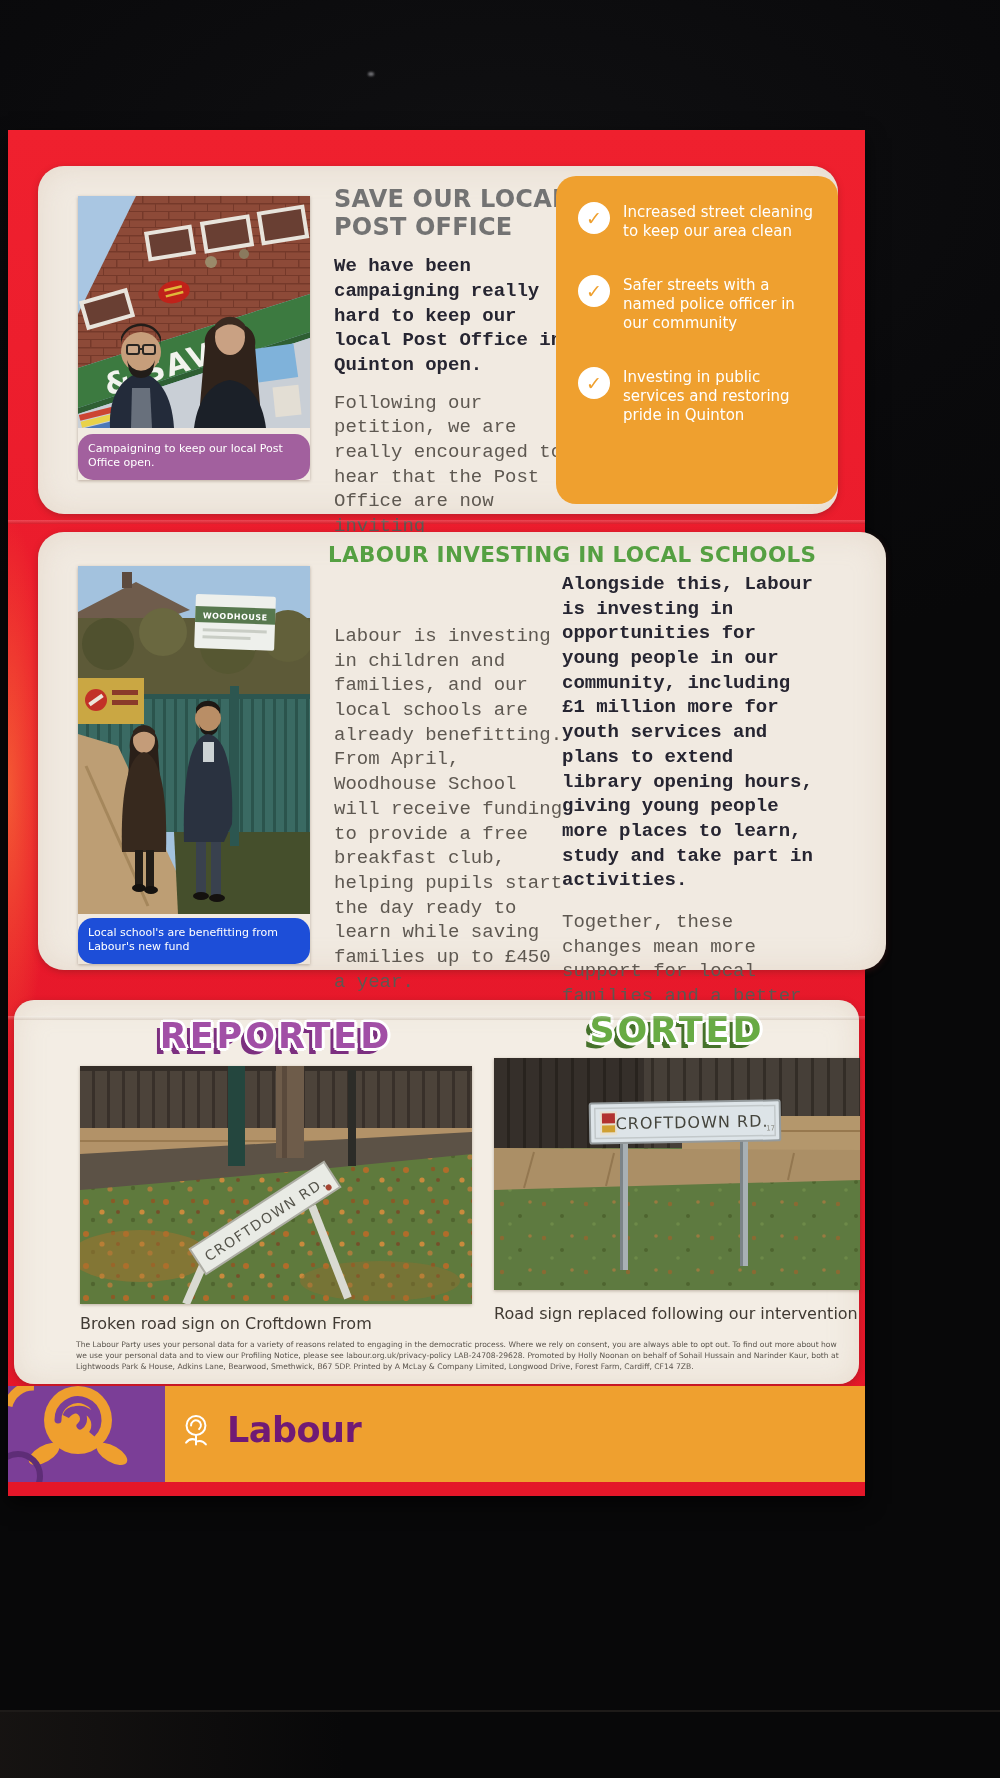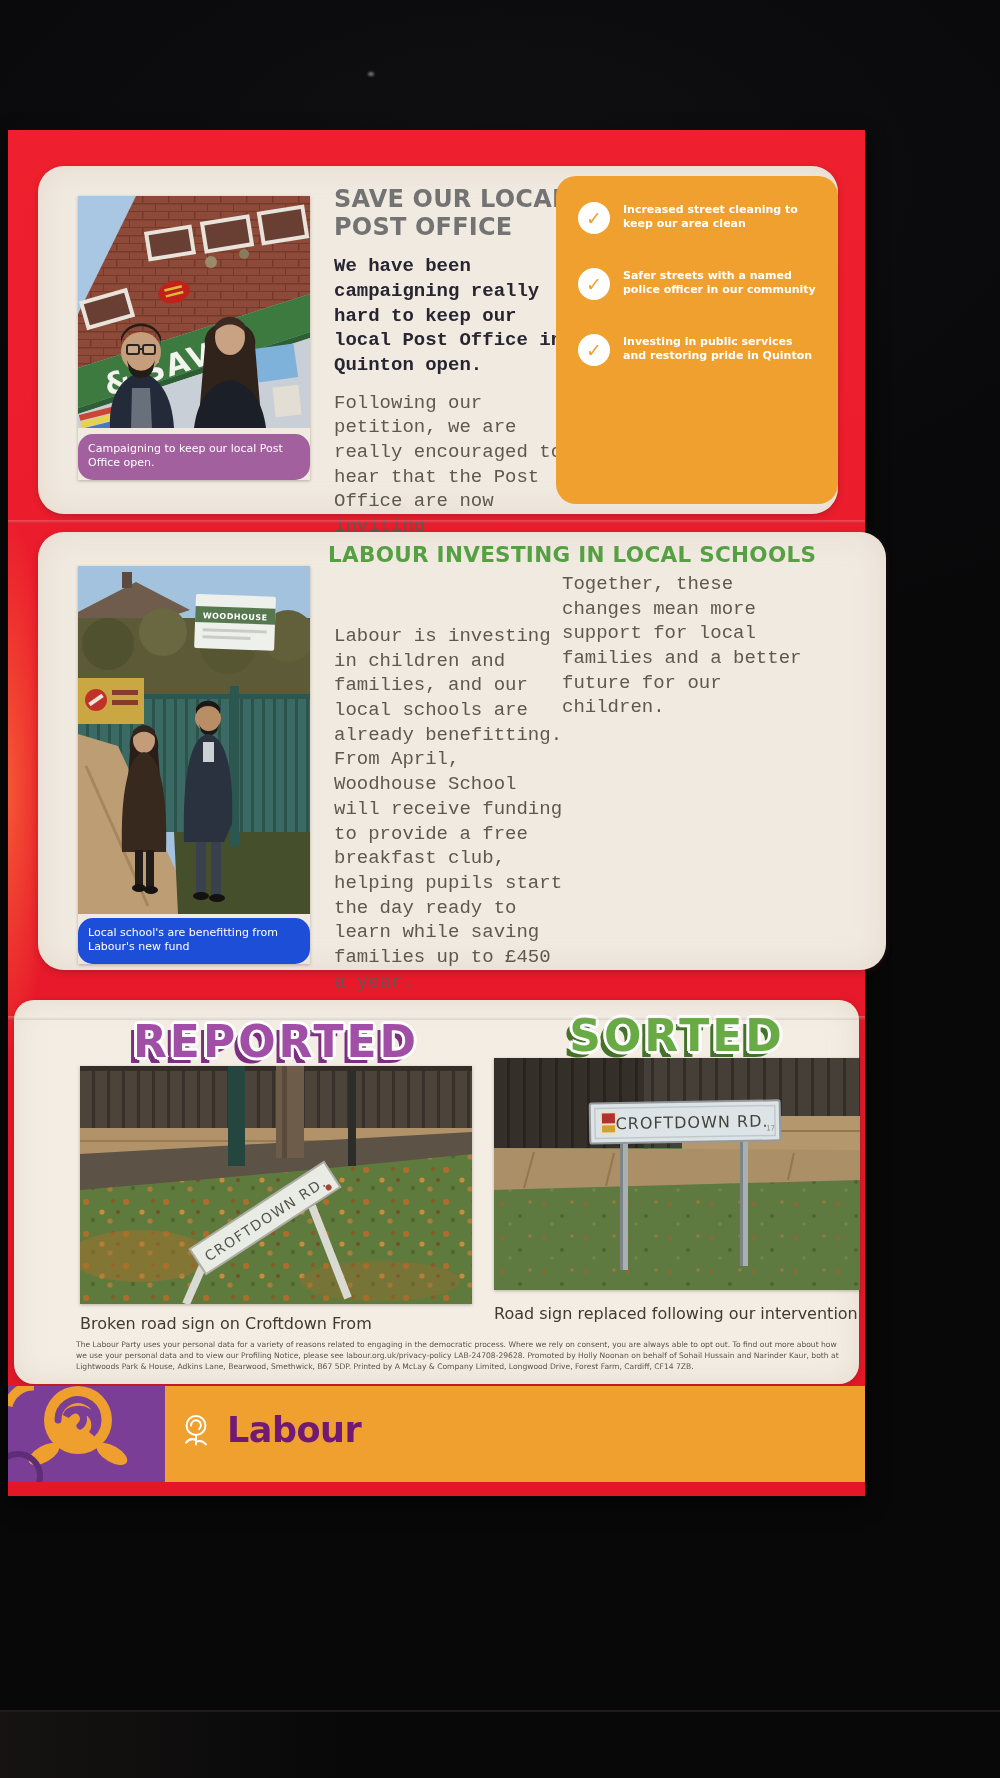--- a/index.html
+++ b/index.html
@@ -45,32 +45,32 @@
   .po-heading{font-size:24px;font-weight:bold;color:#737373;line-height:1.15;letter-spacing:.2px;}
   .para{font-size:19px;line-height:1.3;margin:13px 0 0 0;font-family:Liberation Mono, monospace;}
   .para.bold{font-weight:bold;color:#262531;}
   .para.reg{color:#5e5851;}
 
   .benefits{position:absolute;left:518px;top:10px;width:282px;height:328px;box-sizing:border-box;
     background:#efa02f;border-radius:20px;padding:26px 20px 0 22px;}
   .benefit{display:flex;gap:13px;margin-bottom:34px;}
   .check{width:32px;height:32px;min-width:32px;border-radius:50%;background:#fff;color:#efa02f;
     font-size:19px;font-weight:bold;display:flex;align-items:center;justify-content:center;}
-  .benefit-label{font-size:11px;font-weight:bold;color:#fff;line-height:1.27;padding-top:1px;}
+  .benefit-label{font-size:15px;font-weight:normal;color:#fff;line-height:1.27;padding-top:1px;}
 
   
   .school-heading{position:absolute;left:290px;top:10px;width:540px;
     font-size:21.5px;font-weight:bold;color:#55a042;letter-spacing:.3px;}
   .school-col1{position:absolute;left:296px;top:46px;width:230px;margin-top:46px;}
   .school-col2{position:absolute;left:524px;top:40px;width:258px;}
   .school-col1 .para:first-child,.school-col2 .para:first-child{margin-top:0;}
   .school-col1 .para + .para, .school-col2 .para + .para{margin-top:17px;}
 
   
-  .bubble{position:absolute;text-align:center;font-size:44px;font-weight:bold;letter-spacing:3px;}
+  .bubble{position:absolute;text-align:center;font-size:35px;font-weight:bold;letter-spacing:3px;}
   .bubble.reported{left:66px;top:16px;width:392px;color:#a14fa6;
     text-shadow:-2px -2px 0 #fff,2px -2px 0 #fff,-2px 2px 0 #fff,2px 2px 0 #fff,
       -3px 0 0 #fff,3px 0 0 #fff,0 3px 0 #fff,0 -3px 0 #fff,-6px 6px 0 #7c2f80;}
   .bubble.sorted{left:480px;top:10px;width:366px;color:#68ab44;
     text-shadow:-2px -2px 0 #fff,2px -2px 0 #fff,-2px 2px 0 #fff,2px 2px 0 #fff,
       -3px 0 0 #fff,3px 0 0 #fff,0 3px 0 #fff,0 -3px 0 #fff,-6px 6px 0 #45722a;}
   .photo-label{position:absolute;font-size:16px;color:#403a33;}
   .lab-left{left:66px;top:314px;}
   .lab-right{left:480px;top:304px;}
   .legal{position:absolute;left:62px;top:340px;width:764px;
@@ -237,20 +237,21 @@
           <ellipse cx="9" cy="184" rx="8" ry="4" fill="#14110e"></ellipse>
         </g>
       </svg>
       <div class="photo-cap cap-green">Local school's are benefitting from Labour's new fund</div>
     </div>
 
     <div class="school-col1">
       <p class="para reg">Labour is investing in children and families, and our local schools are already benefitting. From April, Woodhouse School will receive funding to provide a free breakfast club, helping pupils start the day ready to learn while saving families up to £450 a year.</p>
     </div>
     <div class="school-col2">
+      <p class="para bold">Alongside this, Labour is investing in opportunities for young people in our community, including £1 million more for youth services and plans to extend library opening hours, giving young people more places to learn, study and take part in activities.</p>
       <p class="para reg">Together, these changes mean more support for local families and a better future for our children.</p>
     </div>
   </div>
 
   <div class="card c-report">
     <div class="bubble reported">REPORTED</div>
     <div class="bubble sorted">SORTED</div>
 
     <div class="photo" style="left:66px;top:66px;width:392px;height:238px;">
       <svg width="392" height="238" viewBox="0 0 392 238">

